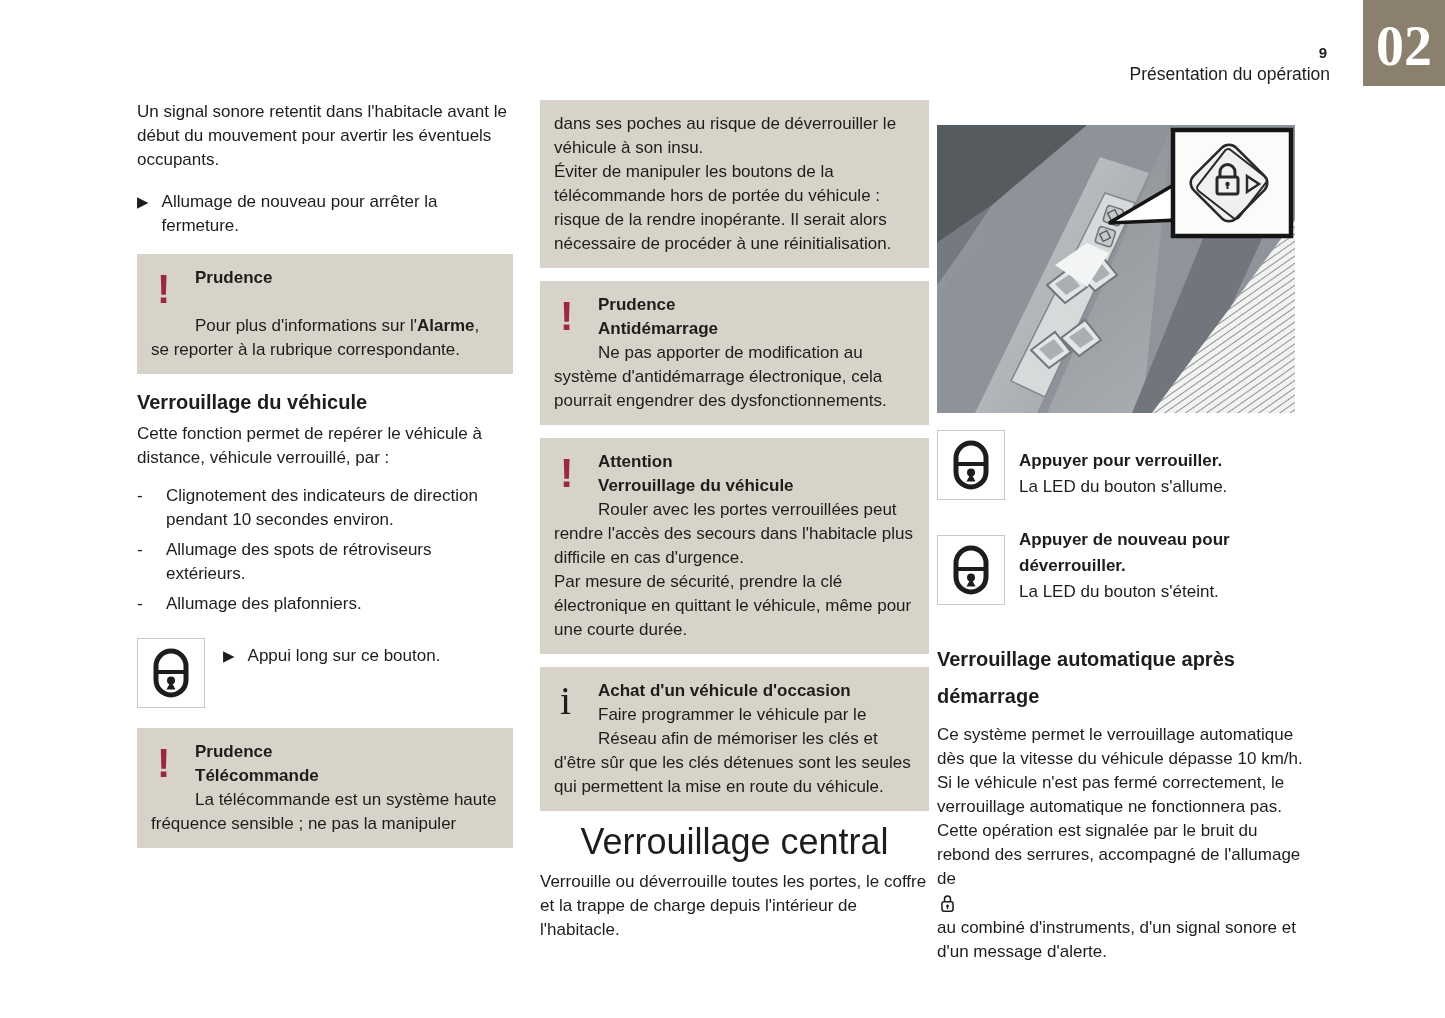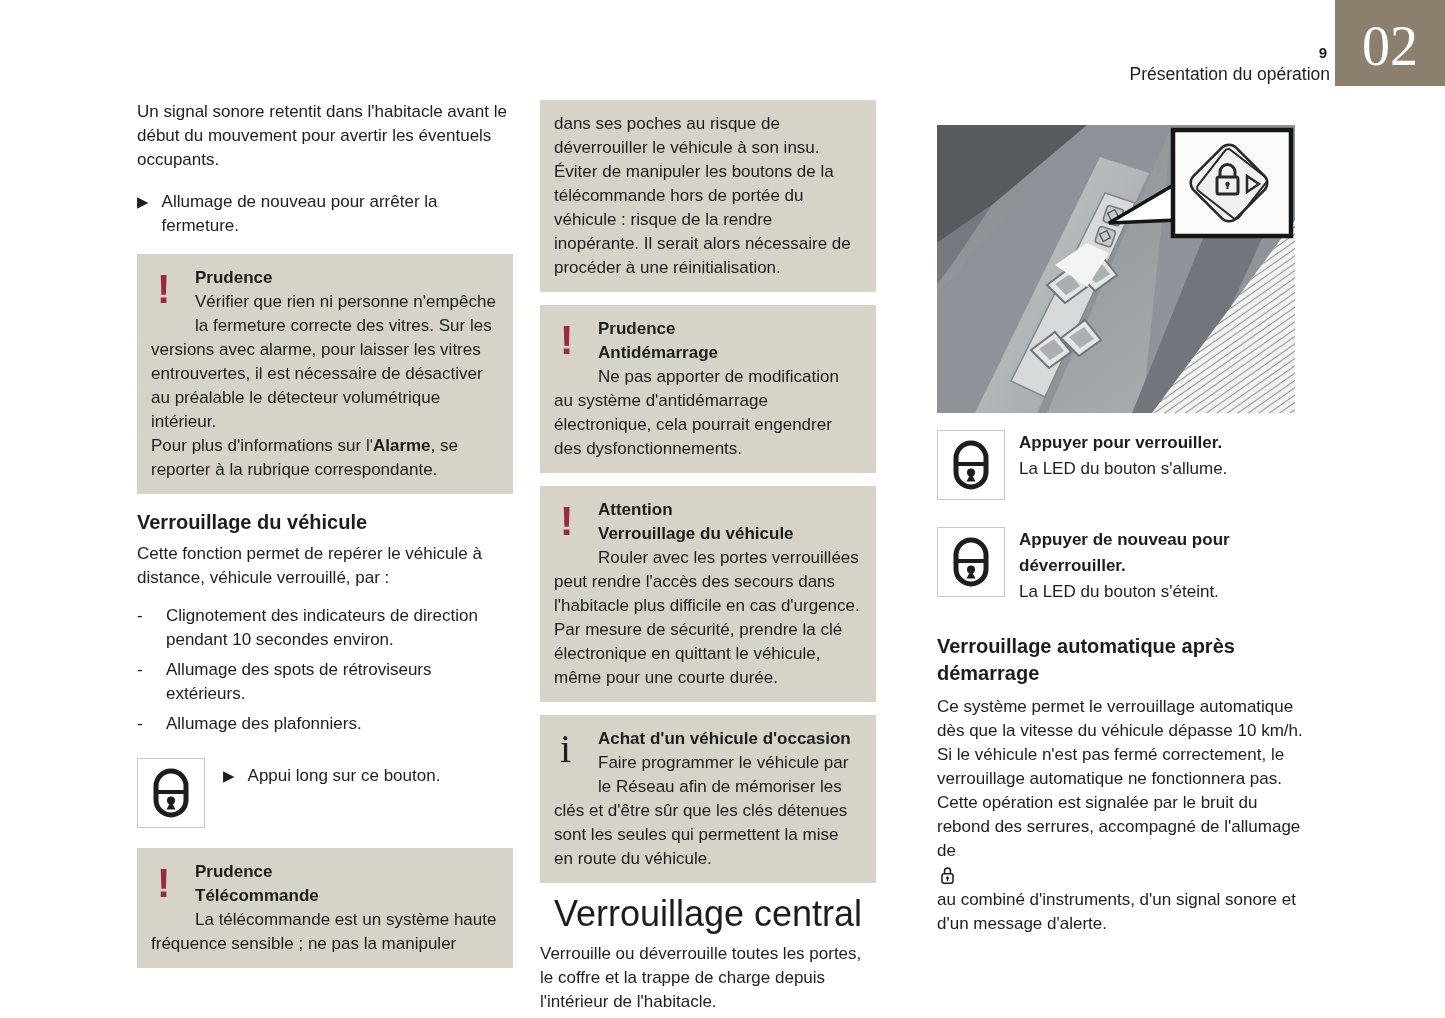--- a/index.html
+++ b/index.html
@@ -4,49 +4,49 @@
 <style>
   html,body{margin:0;padding:0;background:#ffffff;}
   .page{
     position:relative;width:1445px;height:1018px;background:#ffffff;
     font-family:"Liberation Sans",sans-serif;color:#1d1d1b;overflow:hidden;
   }
   
   .page-number{position:absolute;top:44px;right:118px;font-size:15px;font-weight:700;}
   .page-title{position:absolute;top:64px;right:115px;font-size:17.5px;}
   .chapter-badge{
-    position:absolute;top:0;right:0;width:110px;height:86px;background:#8b7f6d;
+    position:absolute;top:0;right:0;width:82px;height:86px;background:#8b7f6d;
     color:#fff;display:flex;align-items:center;justify-content:center;
-    font-family:"Liberation Serif",serif;font-size:56px;font-weight:400;line-height:1;
+    font-family:"Liberation Serif",serif;font-size:56px;font-weight:700;line-height:1;
     padding-top:6px;box-sizing:border-box;
   }
   
   .col{position:absolute;top:100px;}
   .col-1{left:137px;width:376px;}
-  .col-2{left:540px;width:336px;}
+  .col-2{left:540px;width:389px;}
   .col-3{left:937px;width:374px;}
   p,.body{font-size:17px;line-height:24px;margin:0;}
   .preline{white-space:pre-line;}
   .sub-heading{font-size:20px;font-weight:700;margin:0 0 8px 0;line-height:24px;}
   .big-heading{font-size:36px;font-weight:400;margin:0 0 10px 0;line-height:36px;text-align:center;}
   
   .action-row{display:flex;margin:18px 0 16px 0;}
   .action-arrow{font-size:15px;line-height:24px;margin-right:13px;flex:none;}
   
   .notice-box{background:#d7d3c9;padding:12px 14px;margin-bottom:13px;overflow:hidden;}
   .notice-icon{float:left;width:44px;height:50px;text-align:left;padding-left:6px;box-sizing:border-box;}
   .warn-glyph{font-size:40px;line-height:46px;font-weight:700;color:#9b2743;font-family:"Liberation Sans",sans-serif;}
   .info-glyph{font-size:40px;line-height:44px;font-weight:400;color:#1d1d1b;font-family:"Liberation Serif",serif;}
   .notice-title{font-weight:700;font-size:17px;line-height:24px;}
   
   .dash-list{margin:14px 0 0 0;}
   .dash-item{display:flex;margin-bottom:6px;}
   .dash{flex:none;width:29px;font-size:17px;line-height:24px;}
   
-  .picto-row{display:flex;margin-top:17px;}
+  .picto-row{display:flex;margin-top:17px;align-items:flex-end;}
   .picto-box{
     flex:none;width:66px;height:68px;border:1px solid #c9c9c9;background:#fff;
     display:flex;align-items:center;justify-content:center;
   }
   .picto-text{margin-left:14px;font-size:17px;line-height:26px;}
   .picto-text .b{font-weight:700;}
   .button-row{display:flex;align-items:flex-start;margin-top:22px;}
   .button-row .action-row{margin:6px 0 0 0;}
   .inline-padlock{display:block;margin:2px 0 2px 2px;}
   
@@ -67,21 +67,21 @@
     <p>Un signal sonore retentit dans l'habitacle avant le début du mouvement pour avertir les éventuels occupants.</p>
 
     <div class="action-row">
       <span class="action-arrow">▶</span>
       <span class="body">Allumage de nouveau pour arrêter la fermeture.</span>
     </div>
 
     <div class="notice-box">
       <span class="notice-icon"><span class="warn-glyph">!</span></span>
       <div class="notice-title">Prudence</div>
-      <p class="body"><span>Vérifier que rien ni personne n'empêche la fermeture correcte des vitres. Sur les versions avec alarme, pour laisser les vitres entrouvertes, il est nécessaire de désactiver au préalable le détecteur volumétrique intérieur.</span><br>
+      <p class="body"><br>
         <span>Pour plus d'informations sur l'</span><strong>Alarme</strong><span>, se reporter à la rubrique correspondante.</span>
       </p>
     </div>
 
     <h3 class="sub-heading" style="margin-top:16px">Verrouillage du véhicule</h3>
     <p>Cette fonction permet de repérer le véhicule à distance, véhicule verrouillé, par :</p>
 
     <div class="dash-list">
       <div class="dash-item">
         <span class="dash">-</span>
@@ -237,21 +237,21 @@
           <circle cx="18" cy="32.5" r="4" fill="#1d1d1b"></circle>
           <polygon points="18,33 13.5,41.5 22.5,41.5" fill="#1d1d1b"></polygon>
         </svg>
       </div>
       <div class="picto-text">
         <div class="b">Appuyer de nouveau pour déverrouiller.</div>
         <div>La LED du bouton s'éteint.</div>
       </div>
     </div>
 
-    <h3 class="sub-heading" style="margin-top:28px;line-height:27px">Verrouillage automatique après démarrage</h3>
+    <h3 class="sub-heading" style="margin-top:36px;line-height:37px">Verrouillage automatique après démarrage</h3>
     <p class="preline">Ce système permet le verrouillage automatique dès que la vitesse du véhicule dépasse 10 km/h.
 Si le véhicule n'est pas fermé correctement, le verrouillage automatique ne fonctionnera pas.
 Cette opération est signalée par le bruit du rebond des serrures, accompagné de l'allumage de</p>
     <svg class="inline-padlock" width="17" height="21" viewBox="0 0 20 24">
       <path d="M6.5 10 V6.8 a3.5 3.5 0 0 1 7 0 V10" fill="none" stroke="#1d1d1b" stroke-width="1.8"></path>
       <rect x="3.5" y="10" width="13" height="11" rx="2.5" fill="none" stroke="#1d1d1b" stroke-width="1.8"></rect>
       <circle cx="10" cy="14.8" r="1.6" fill="#1d1d1b"></circle>
       <rect x="9.2" y="15" width="1.6" height="3.6" fill="#1d1d1b"></rect>
     </svg>
     <p>au combiné d'instruments, d'un signal sonore et d'un message d'alerte.</p>

